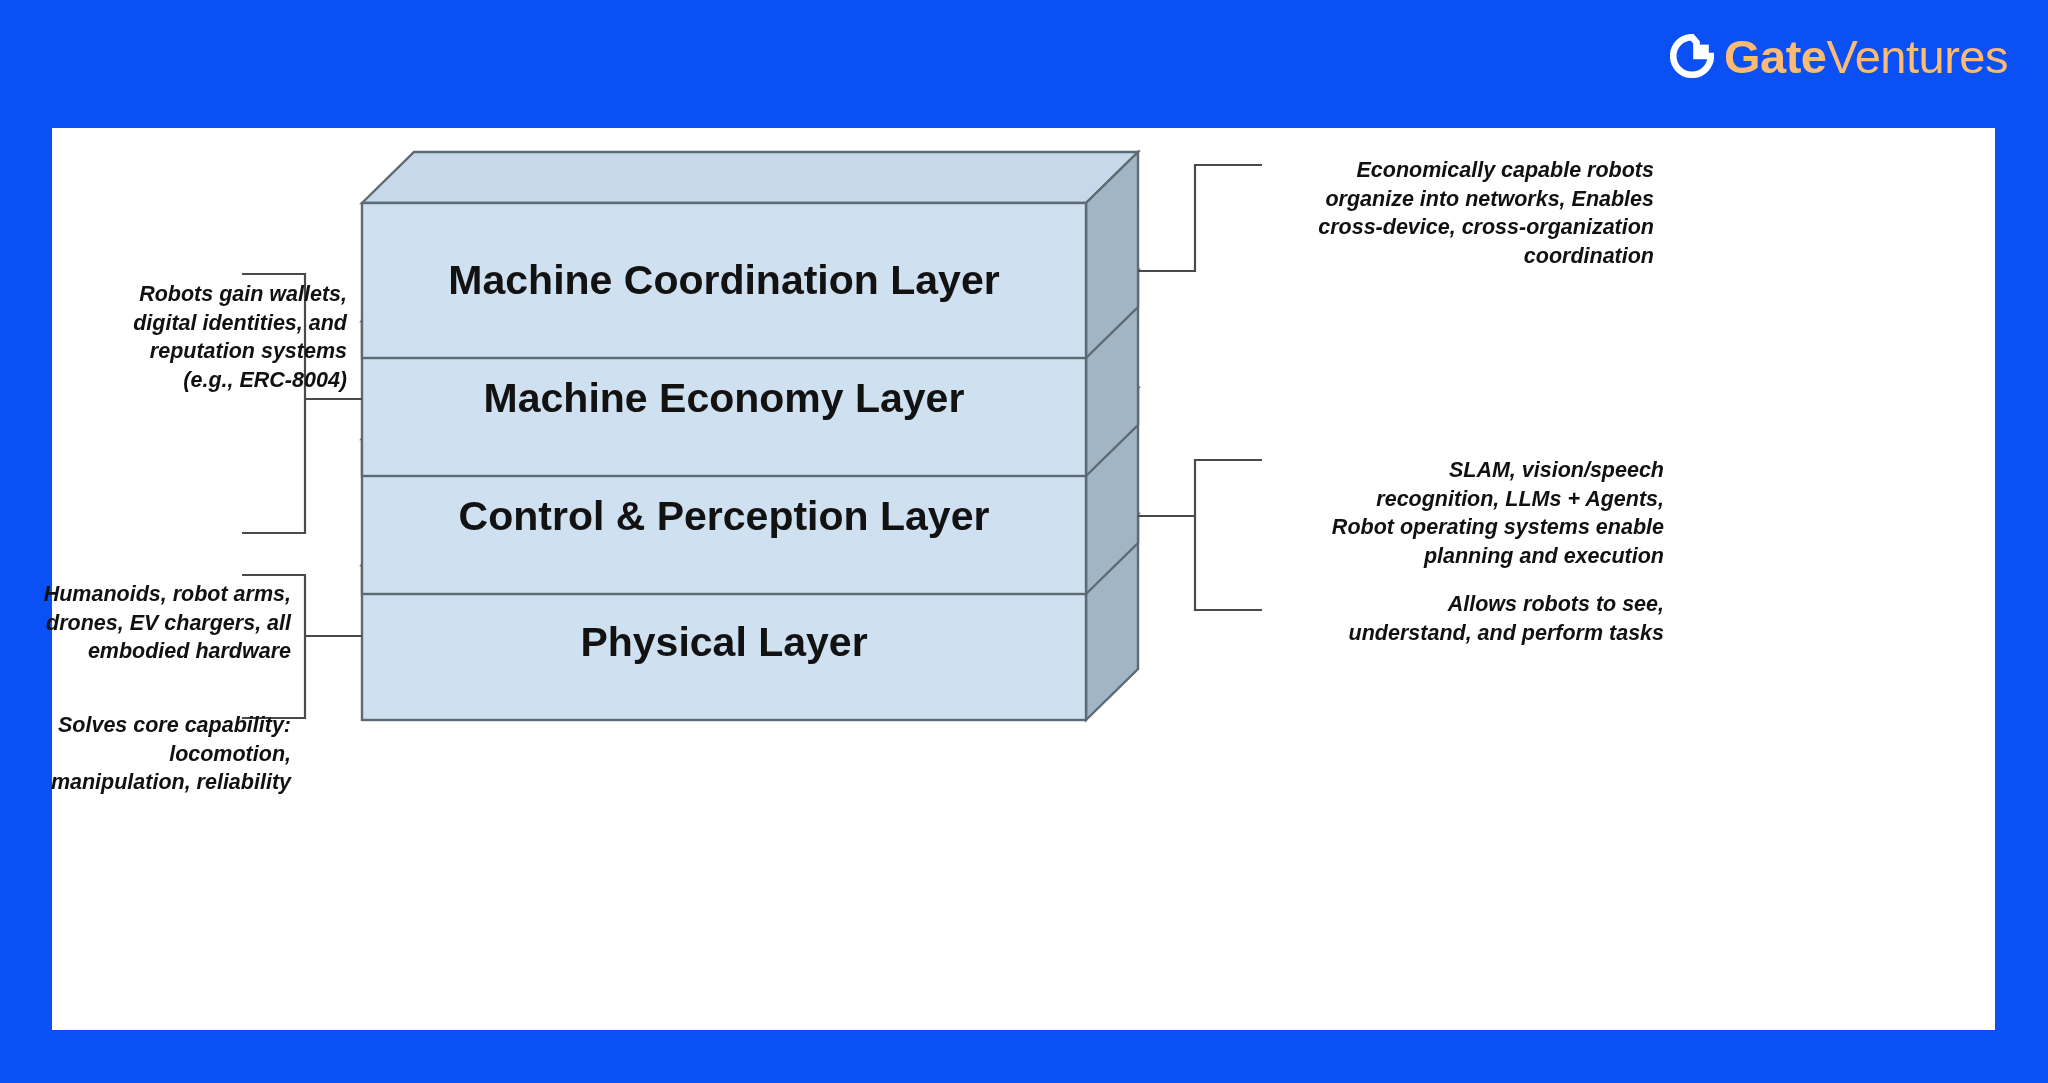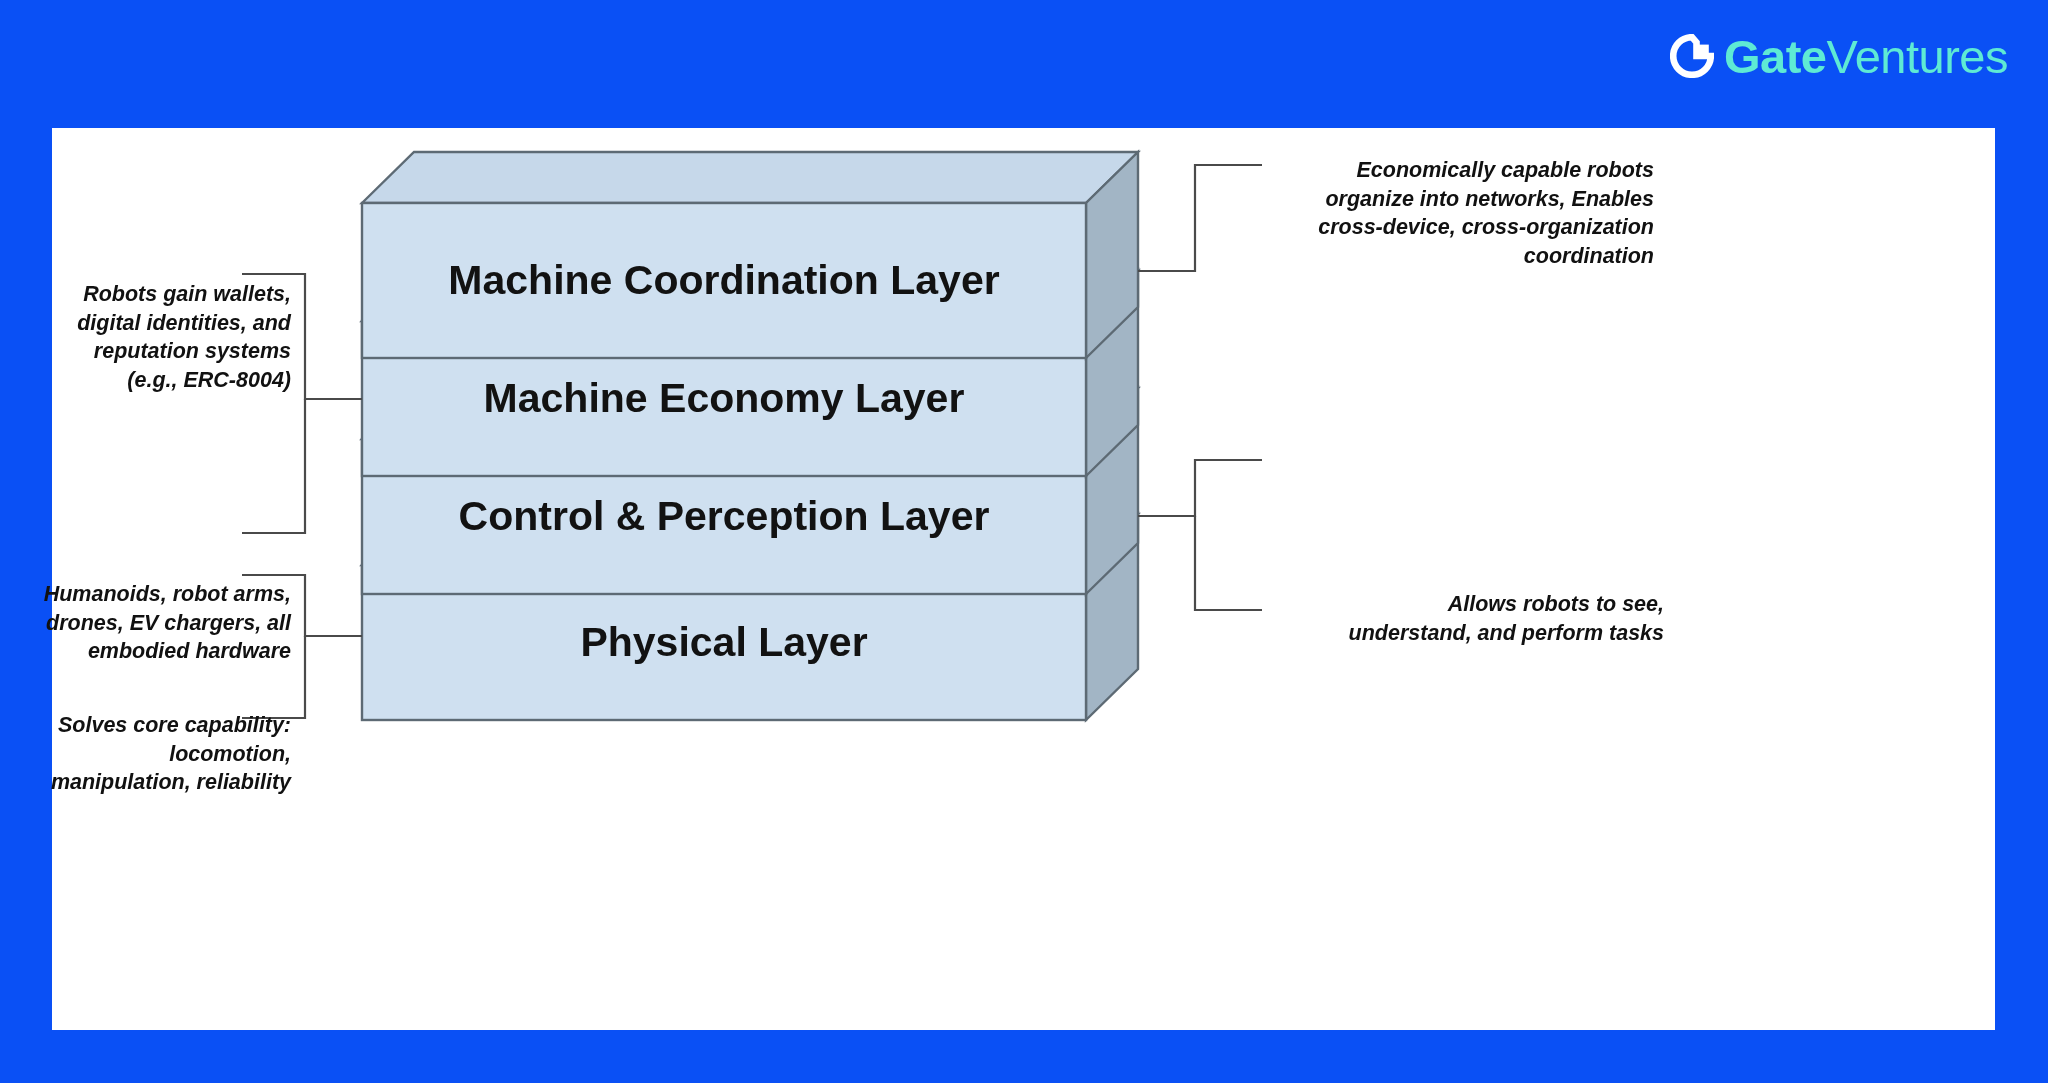--- a/index.html
+++ b/index.html
@@ -27,21 +27,21 @@
     gap: 10px;
   }
   #brand .mark {
     width: 44px;
     height: 44px;
     position: relative;
     display: block;
   }
   #brand .wordmark {
     font-size: 47px;
-    color: #5eead4;
+    color: #fdba74;
     letter-spacing: -0.5px;
     line-height: 1;
     white-space: nowrap;
     display: block;
   }
   #brand .wordmark .bold { font-weight: 700; }
   #brand .wordmark .light { font-weight: 300; }
 
   
   #panel {
@@ -142,37 +142,41 @@
       <path class="leader" d="M310,271 L253,271 L253,146 L190,146"></path>
       <path class="leader" d="M253,271 L253,405 L190,405"></path>
 
       <path class="leader" d="M1086,388 L1143,388 L1143,332 L1210,332"></path>
       <path class="leader" d="M1143,388 L1143,482 L1210,482"></path>
 
       <path class="leader" d="M310,508 L253,508 L253,447 L190,447"></path>
       <path class="leader" d="M253,508 L253,590 L190,590"></path>
     </svg>
 
-    <div class="note right-align" style="right:1704px; top:152px; width:250px;">Robots gain wallets,
+    <div class="note right-align" style="right:1648px; top:152px; width:250px;">Robots gain wallets,
 digital identities, and
 reputation systems
 (e.g., ERC-8004)</div>
 
 
     <div class="note right-align" style="right:1704px; top:452px; width:272px;">Humanoids, robot arms,
 drones, EV chargers, all
 embodied hardware</div>
 
     <div class="note right-align" style="right:1704px; top:583px; width:272px;text-align:right;">Solves core capability:
 locomotion,
 manipulation, reliability</div>
 
     <div class="note left-align" style="left:1222px; top:28px; width:380px;">Economically capable robots
 organize into networks, Enables
 cross-device, cross-organization
 coordination</div>
 
+    <div class="note left-align" style="left:1222px; top:328px; width:390px;">SLAM, vision/speech
+recognition, LLMs + Agents,
+Robot operating systems enable
+planning and execution</div>
 
     <div class="note left-align" style="left:1222px; top:462px; width:390px;">Allows robots to see,
 understand, and perform tasks</div>
 
   </div>
 </div>
 
 </body></html>

